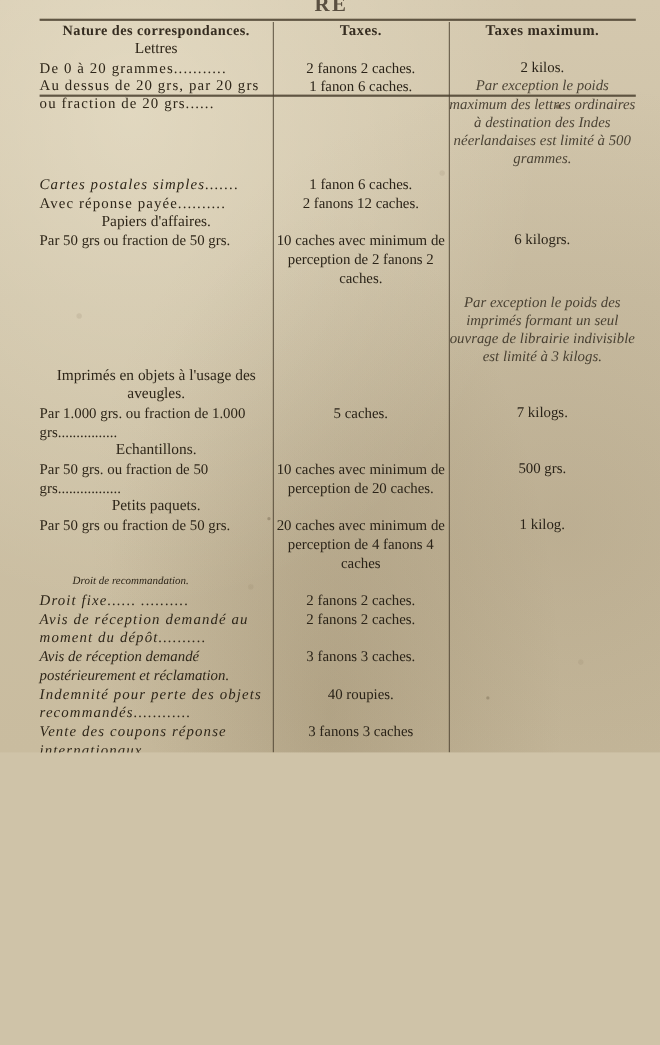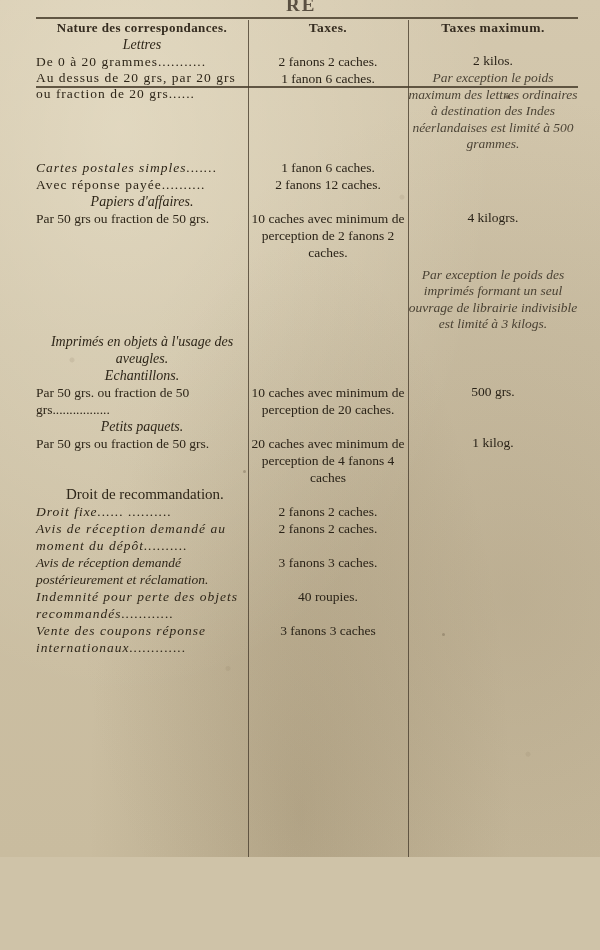--- a/index.html
+++ b/index.html
@@ -11,21 +11,21 @@
     height: 950px;
     background: #cfc3a8;
     font-family: "Liberation Serif", serif;
     color: #2a2318;
     overflow: hidden;
   }
   
   .page {
     position: relative;
     width: 600px;
-    height: 857px;
+    height: 684px;
     background:
       radial-gradient(ellipse at 20% 15%, rgba(255,250,230,0.35) 0%, rgba(255,250,230,0) 55%),
       radial-gradient(ellipse at 85% 70%, rgba(120,100,70,0.18) 0%, rgba(120,100,70,0) 60%),
       radial-gradient(ellipse at 50% 95%, rgba(110,92,60,0.22) 0%, rgba(110,92,60,0) 50%),
       linear-gradient(180deg, #d4c8ae 0%, #cdc1a6 40%, #c9bc9f 100%);
     box-sizing: border-box;
     overflow: hidden;
   }
   .page:before {
     content: "";
@@ -108,27 +108,27 @@
     font-size: 13.5px;
     line-height: 17px;
     color: #2e2619;
   }
   .c-left { text-align: left; }
   .ital {
     font-style: italic;
   }
   .center-title {
     text-align: center;
-    font-style: italic;
     font-size: 14px;
     padding-top: 6px;
     padding-bottom: 1px;
   }
   .subtitle-left {
-    font-size: 15px;
+    font-style: italic;
+    font-size: 10px;
   }
   .small-note {
     font-size: 12.8px;
     line-height: 16px;
     text-align: center;
   }
   .taxes-cell {
     font-size: 13.5px;
     line-height: 17px;
     text-align: center;
@@ -232,38 +232,43 @@
     </tr>
 
     <tr>
       <td class="cellbox center-title pad-top-6">Papiers d'affaires.</td>
       <td></td>
       <td></td>
     </tr>
     <tr>
       <td class="cellbox c-left">Par 50 grs ou fraction de 50 grs.</td>
       <td class="taxes-cell">10 caches avec minimum de perception de 2 fanons 2 caches.</td>
-      <td class="poids-cell pad-top-10">4 kilogrs.</td>
+      <td class="poids-cell pad-top-10">6 kilogrs.</td>
     </tr>
 
     <tr class="row-sep">
           <td colspan="3"></td>
         </tr>
 
     <tr>
       <td></td>
       <td></td>
       <td class="poids-cell small-note ital vfaded">Par exception le poids des imprimés formant un seul ouvrage de librairie indivisible est limité à 3 kilogs.</td>
     </tr>
 
     <tr>
       <td class="cellbox center-title pad-top-20">Imprimés en objets à l'usage des aveugles.</td>
       <td></td>
       <td></td>
     </tr>
+    <tr>
+      <td class="cellbox c-left">Par 1.000 grs. ou fraction de 1.000 grs................</td>
+      <td class="taxes-cell pad-top-14">5 caches.</td>
+      <td class="poids-cell pad-top-14">7 kilogs.</td>
+    </tr>
 
     <tr>
       <td class="cellbox center-title pad-top-6">Echantillons.</td>
       <td></td>
       <td></td>
     </tr>
     <tr>
       <td class="cellbox c-left">Par 50 grs. ou fraction de 50 grs.................</td>
       <td class="taxes-cell pad-top-10">10 caches avec minimum de perception de 20 caches.</td>
       <td class="poids-cell pad-top-20">500 grs.</td>

